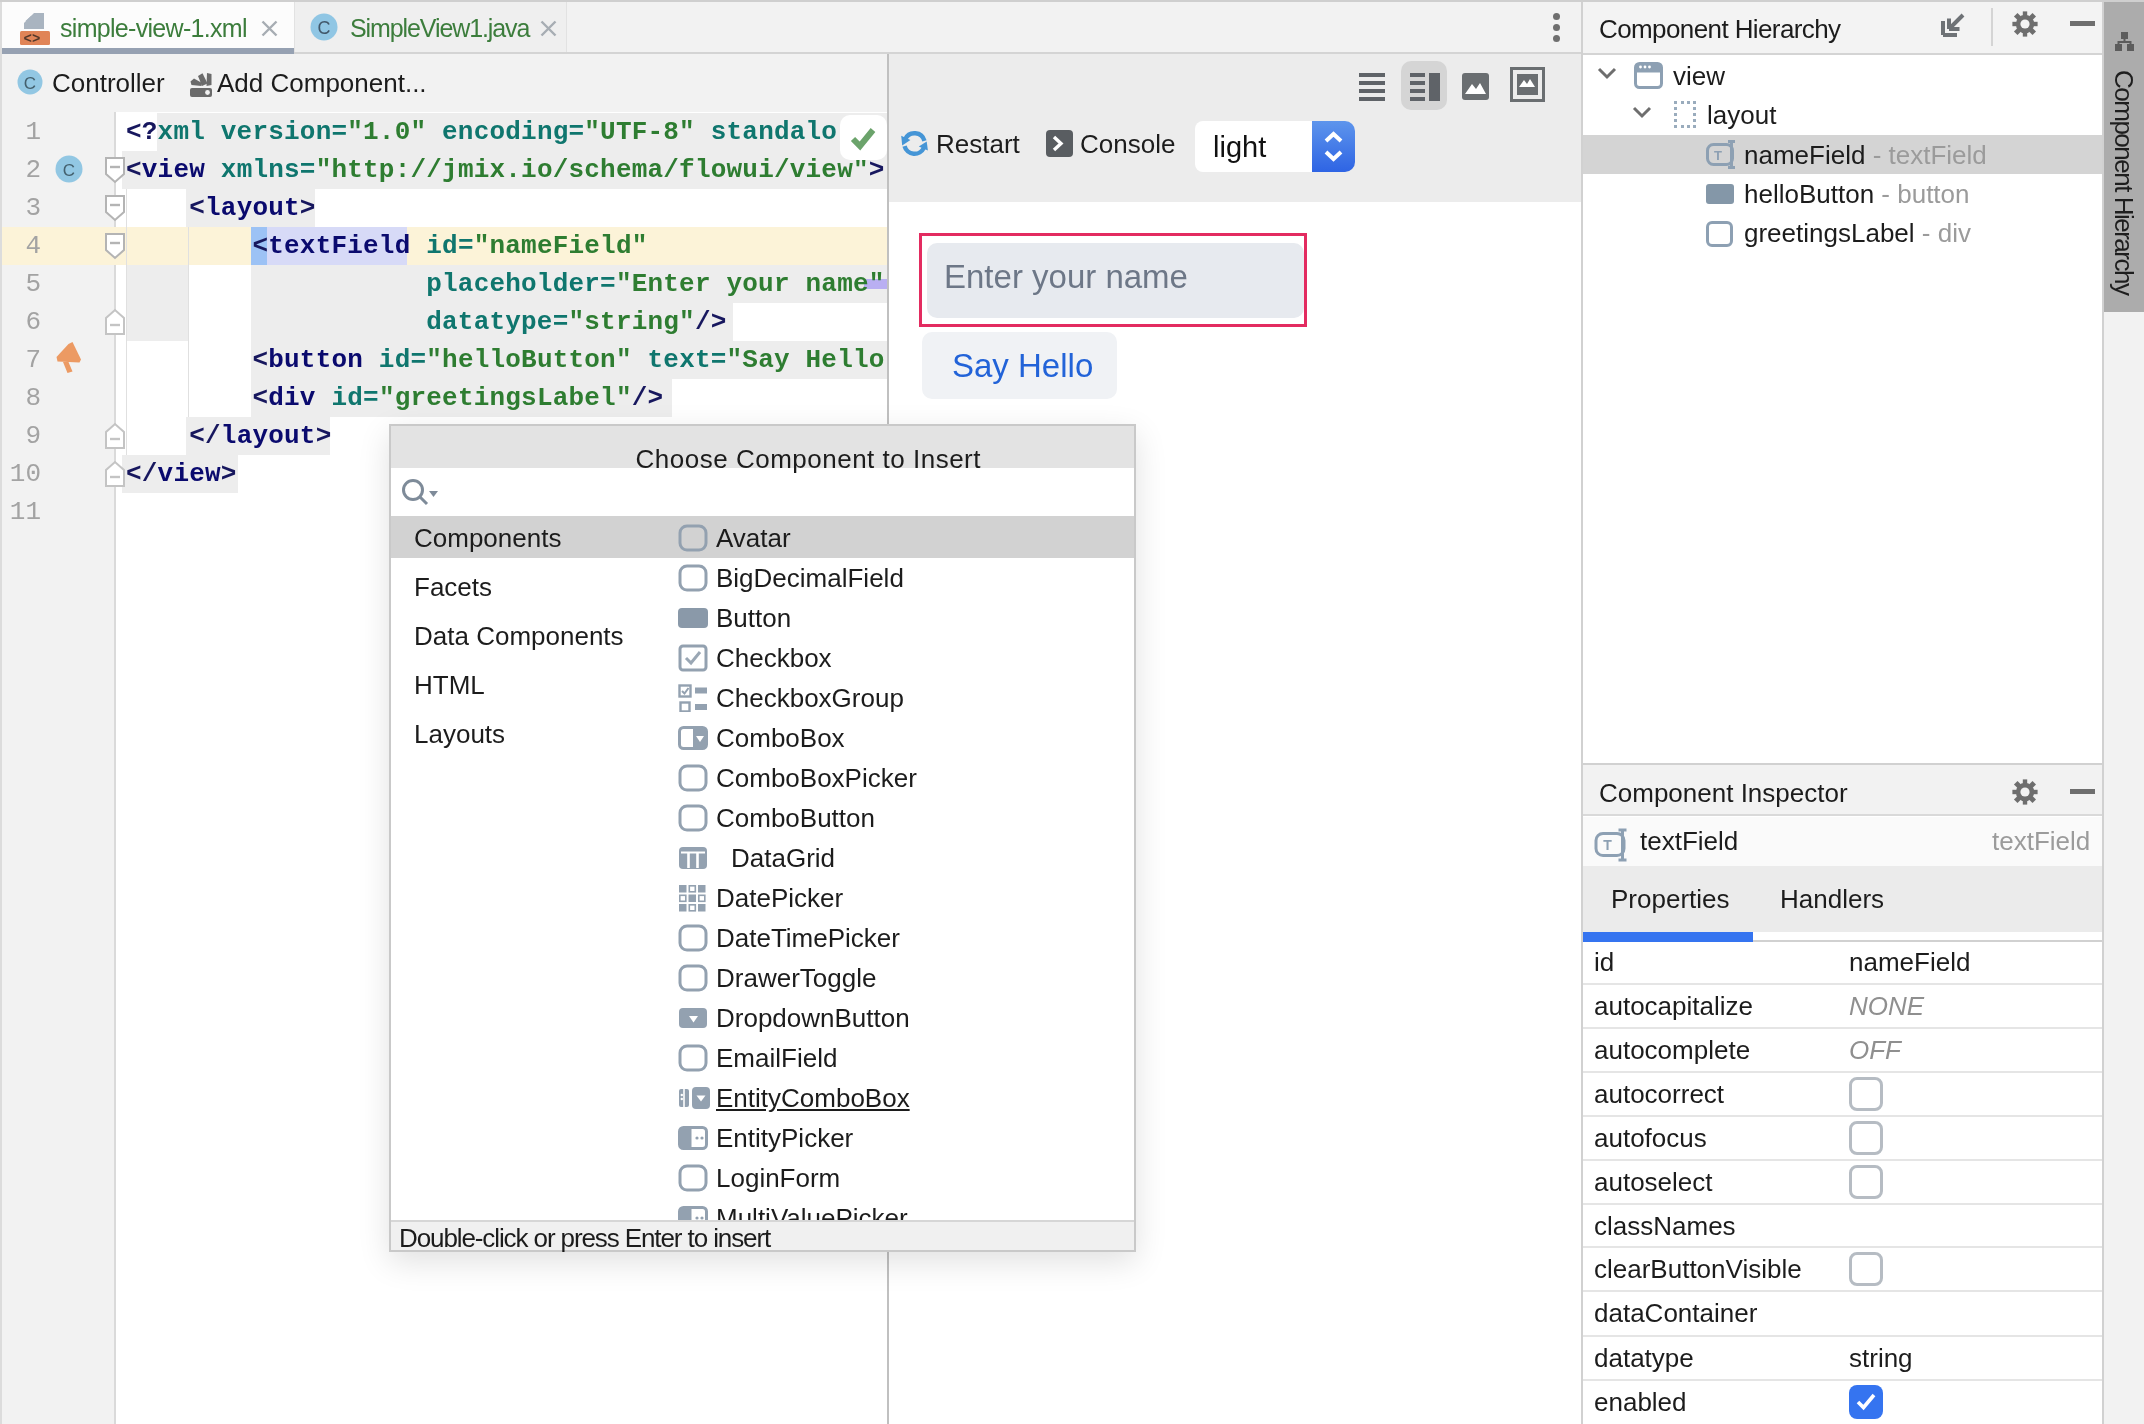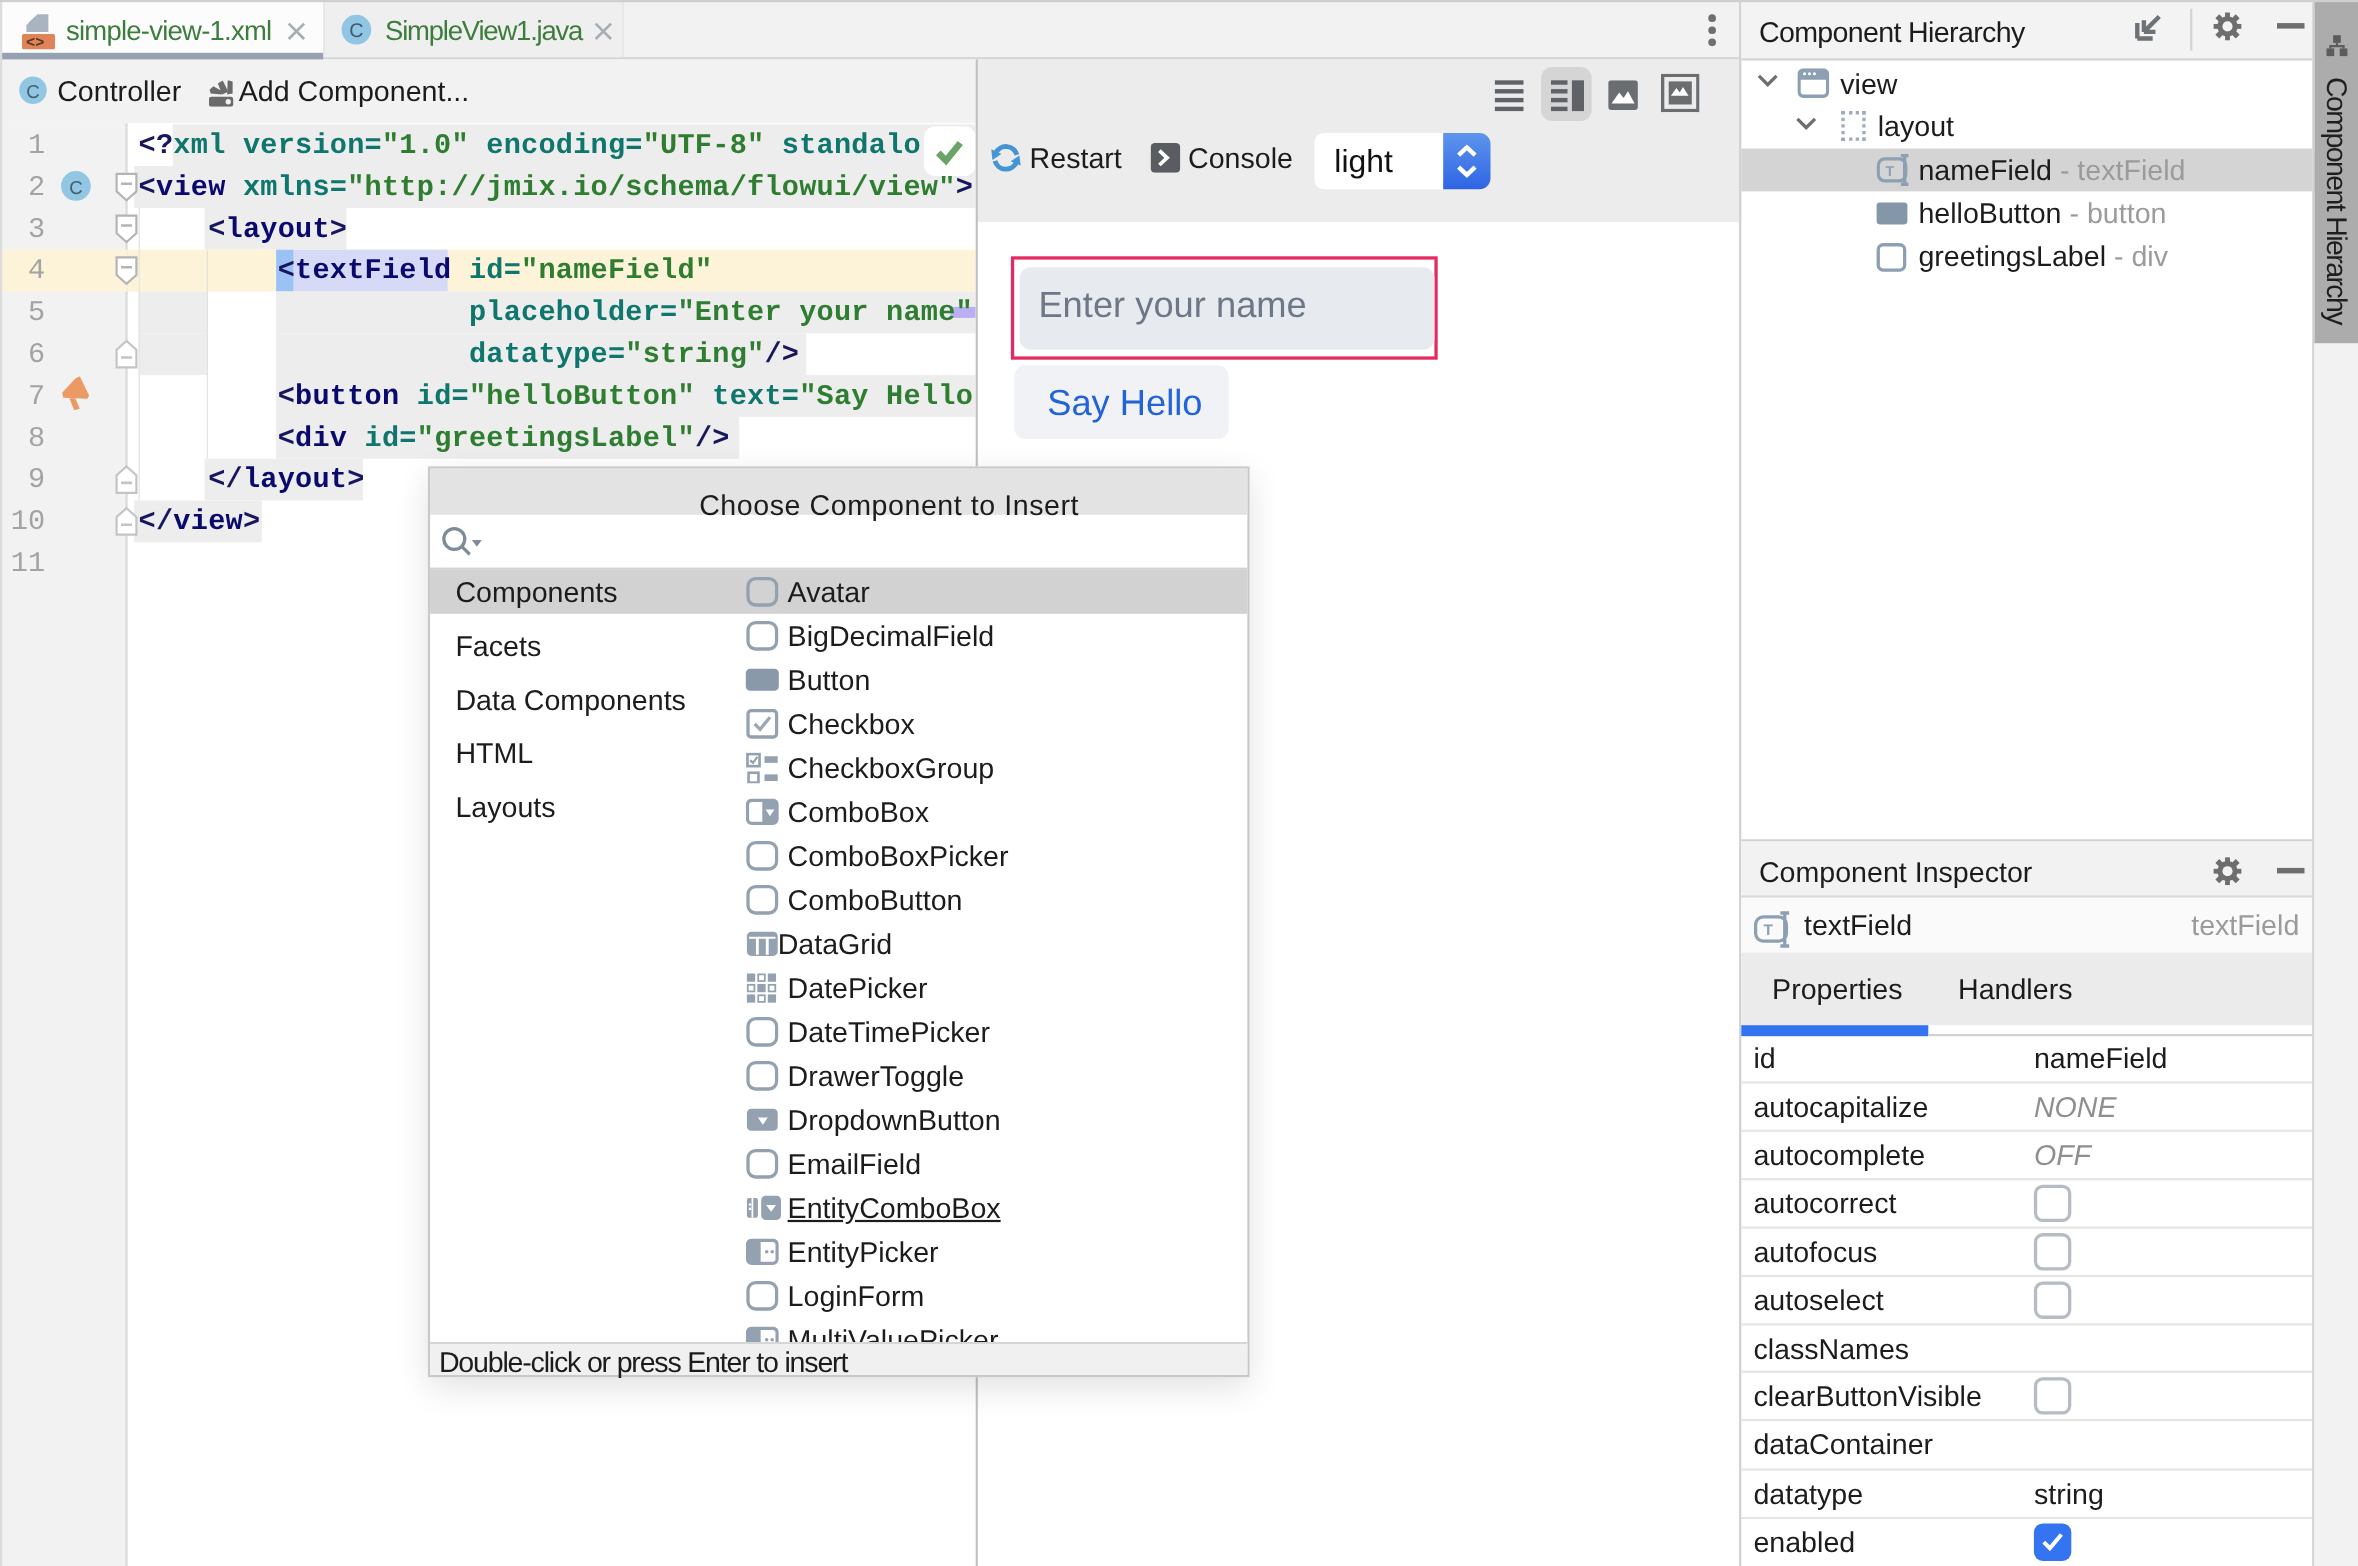--- a/index.html
+++ b/index.html
@@ -430,21 +430,21 @@
       <div class="abs ui" style="left:325px;top:337px;">ComboBoxPicker</div>
       <svg class="abs" style="left:287px;top:378px;" width="30" height="28" viewBox="0 0 30 28">
           <rect x="2" y="2" width="26" height="24" rx="7" fill="none" stroke="#93a1b0" stroke-width="3"></rect>
         </svg>
       <div class="abs ui" style="left:325px;top:377px;">ComboButton</div>
       <svg class="abs" style="left:287px;top:420px;" width="30" height="24" viewBox="0 0 30 24">
           <rect x="1" y="1" width="28" height="22" rx="4" fill="#93a1b0"></rect>
           <path d="M10.5 7 v15 M19.5 7 v15" stroke="#fff" stroke-width="2.6"></path>
           <path d="M3 6.5 h24" stroke="#fff" stroke-width="2"></path>
         </svg>
-      <div class="abs ui" style="left:316px;top:417px;text-align:center;">DataGrid</div>
+      <div class="abs ui" style="left:340px;top:417px;text-align:center;">DataGrid</div>
       <svg class="abs" style="left:287px;top:458px;" width="30" height="28" viewBox="0 0 30 28">
           <rect x="1" y="1" width="7.5" height="7.5" fill="#93a1b0"></rect>
           <rect x="11.3" y="1.8" width="6" height="6" fill="none" stroke="#93a1b0" stroke-width="1.6"></rect>
           <rect x="20" y="1" width="7.5" height="7.5" fill="#93a1b0"></rect>
           <rect x="1.8" y="11.3" width="6" height="6" fill="none" stroke="#93a1b0" stroke-width="1.6"></rect>
           <rect x="10.5" y="10.5" width="7.5" height="7.5" fill="#93a1b0"></rect>
           <rect x="20.8" y="11.3" width="6" height="6" fill="none" stroke="#93a1b0" stroke-width="1.6"></rect>
           <rect x="1" y="20" width="7.5" height="7.5" fill="#93a1b0"></rect>
           <rect x="11.3" y="20.8" width="6" height="6" fill="none" stroke="#93a1b0" stroke-width="1.6"></rect>
           <rect x="20" y="20" width="7.5" height="7.5" fill="#93a1b0"></rect>

